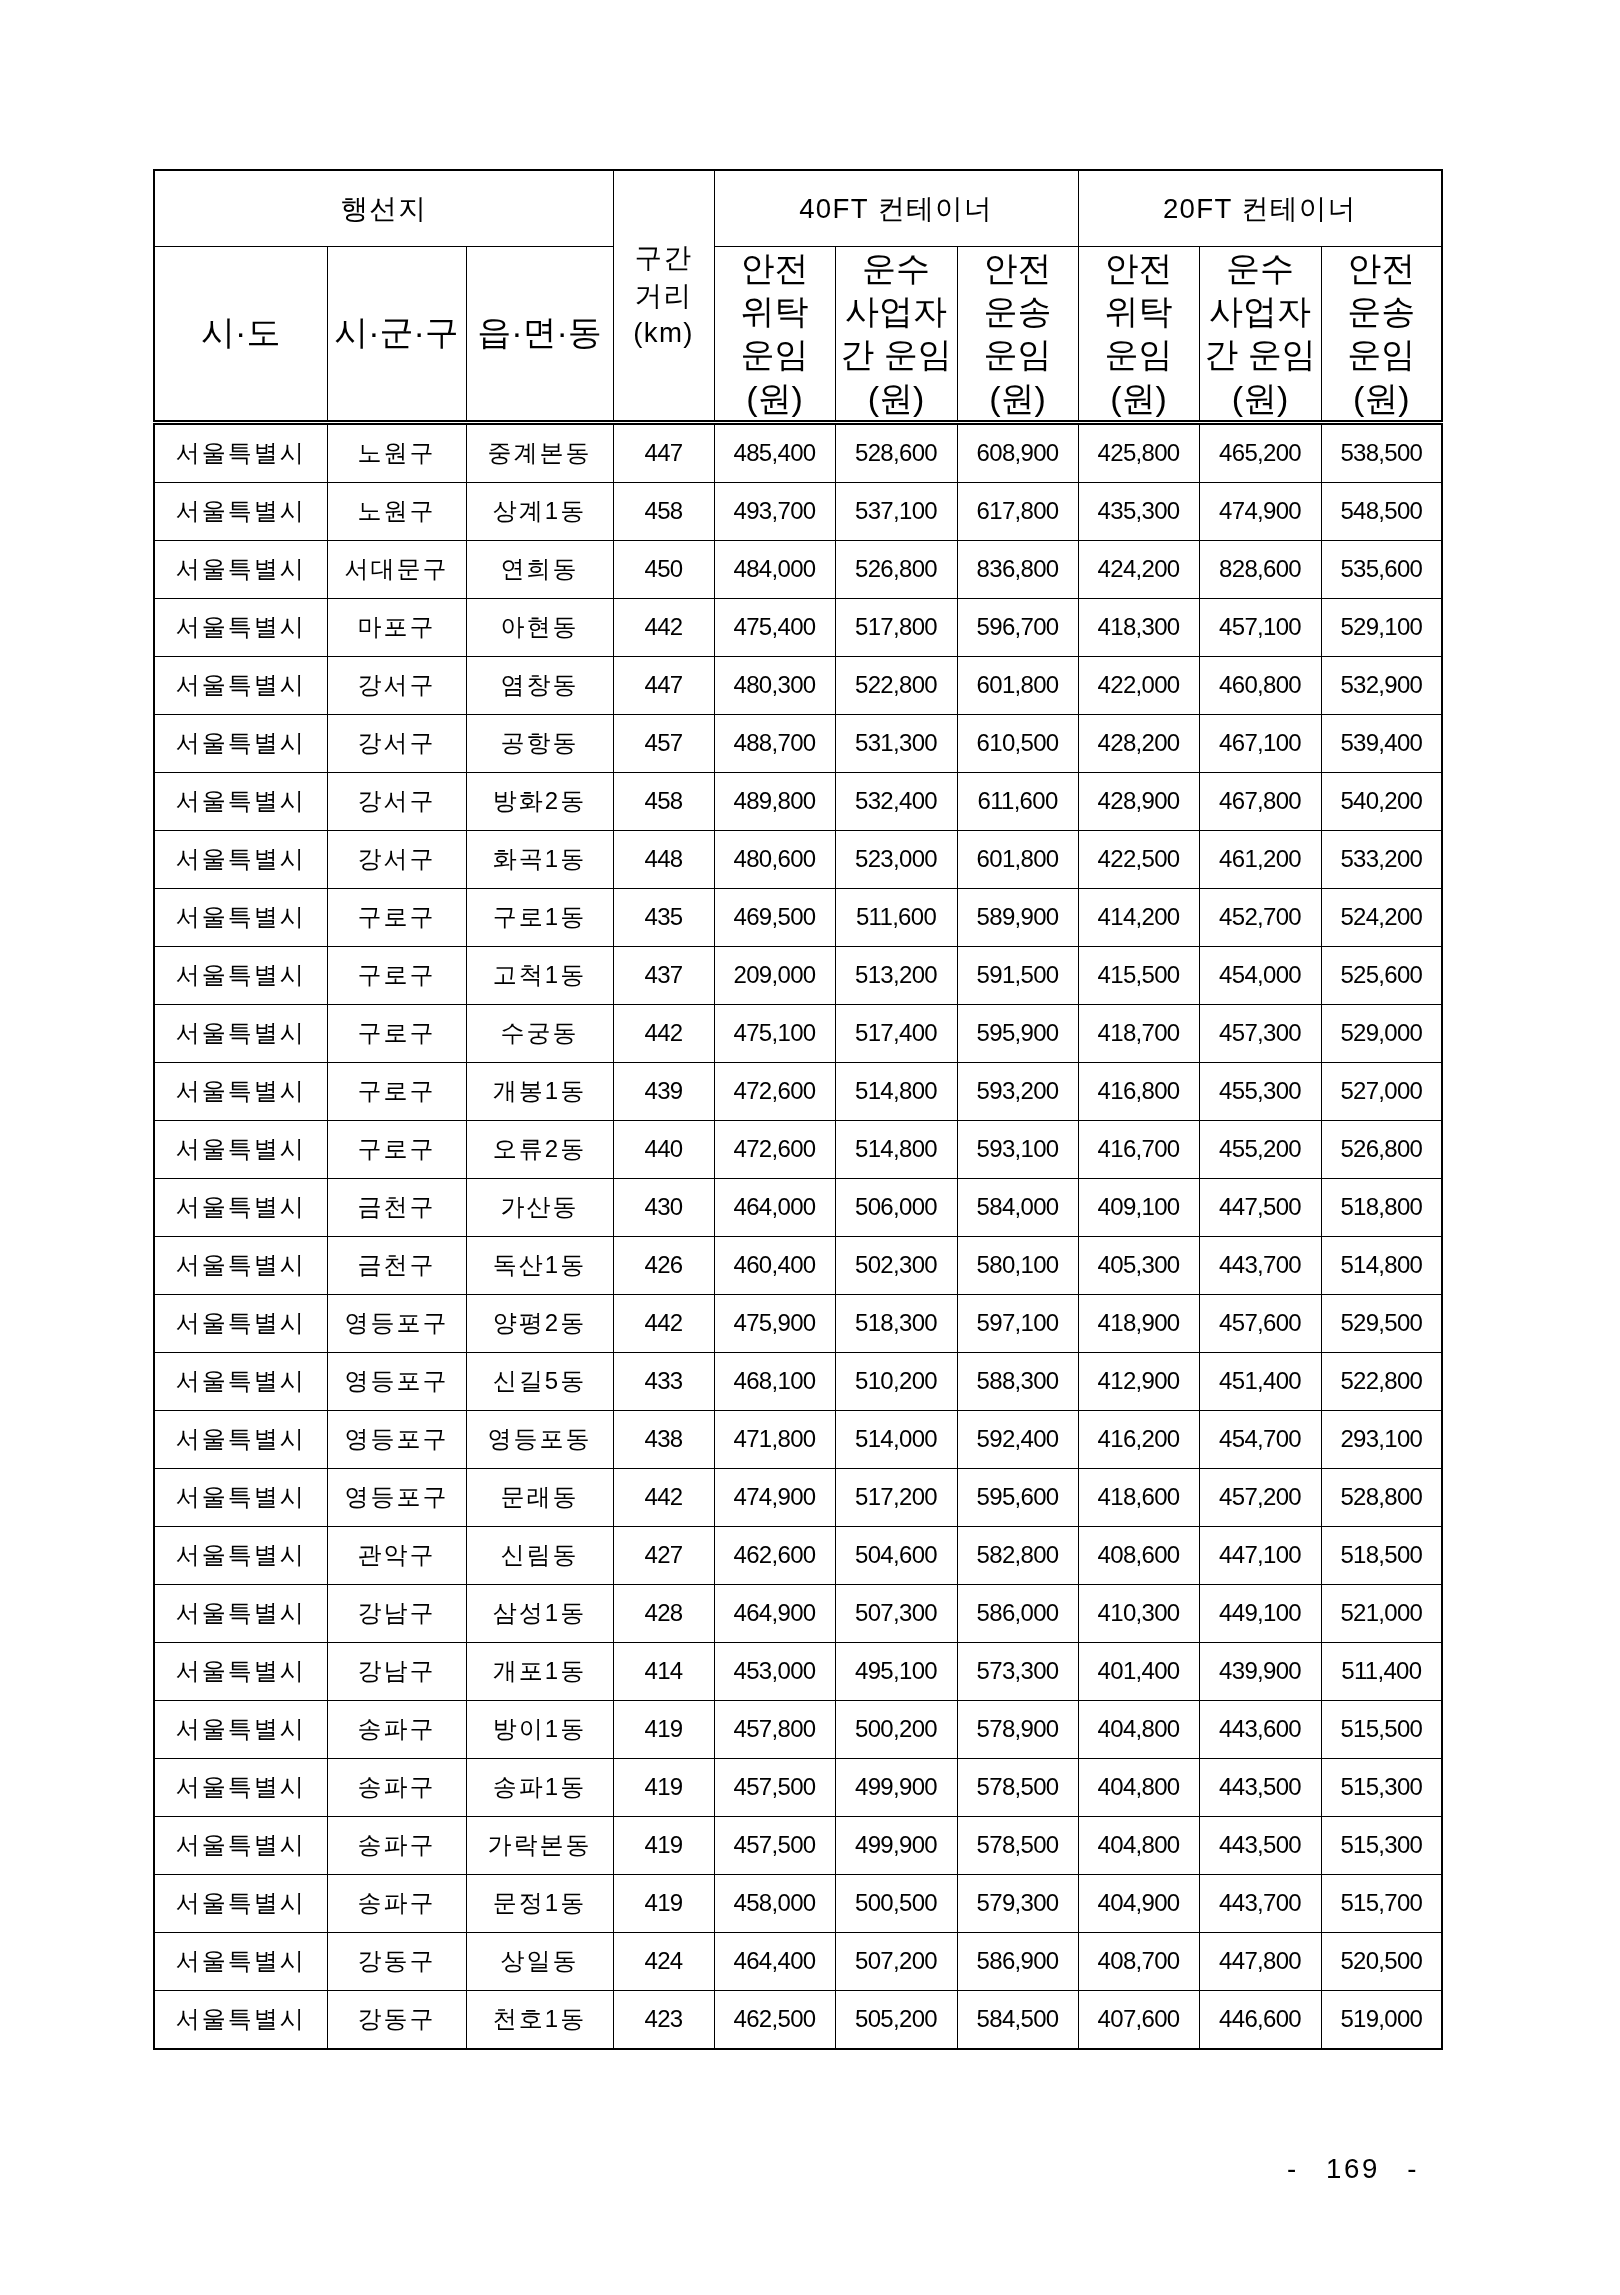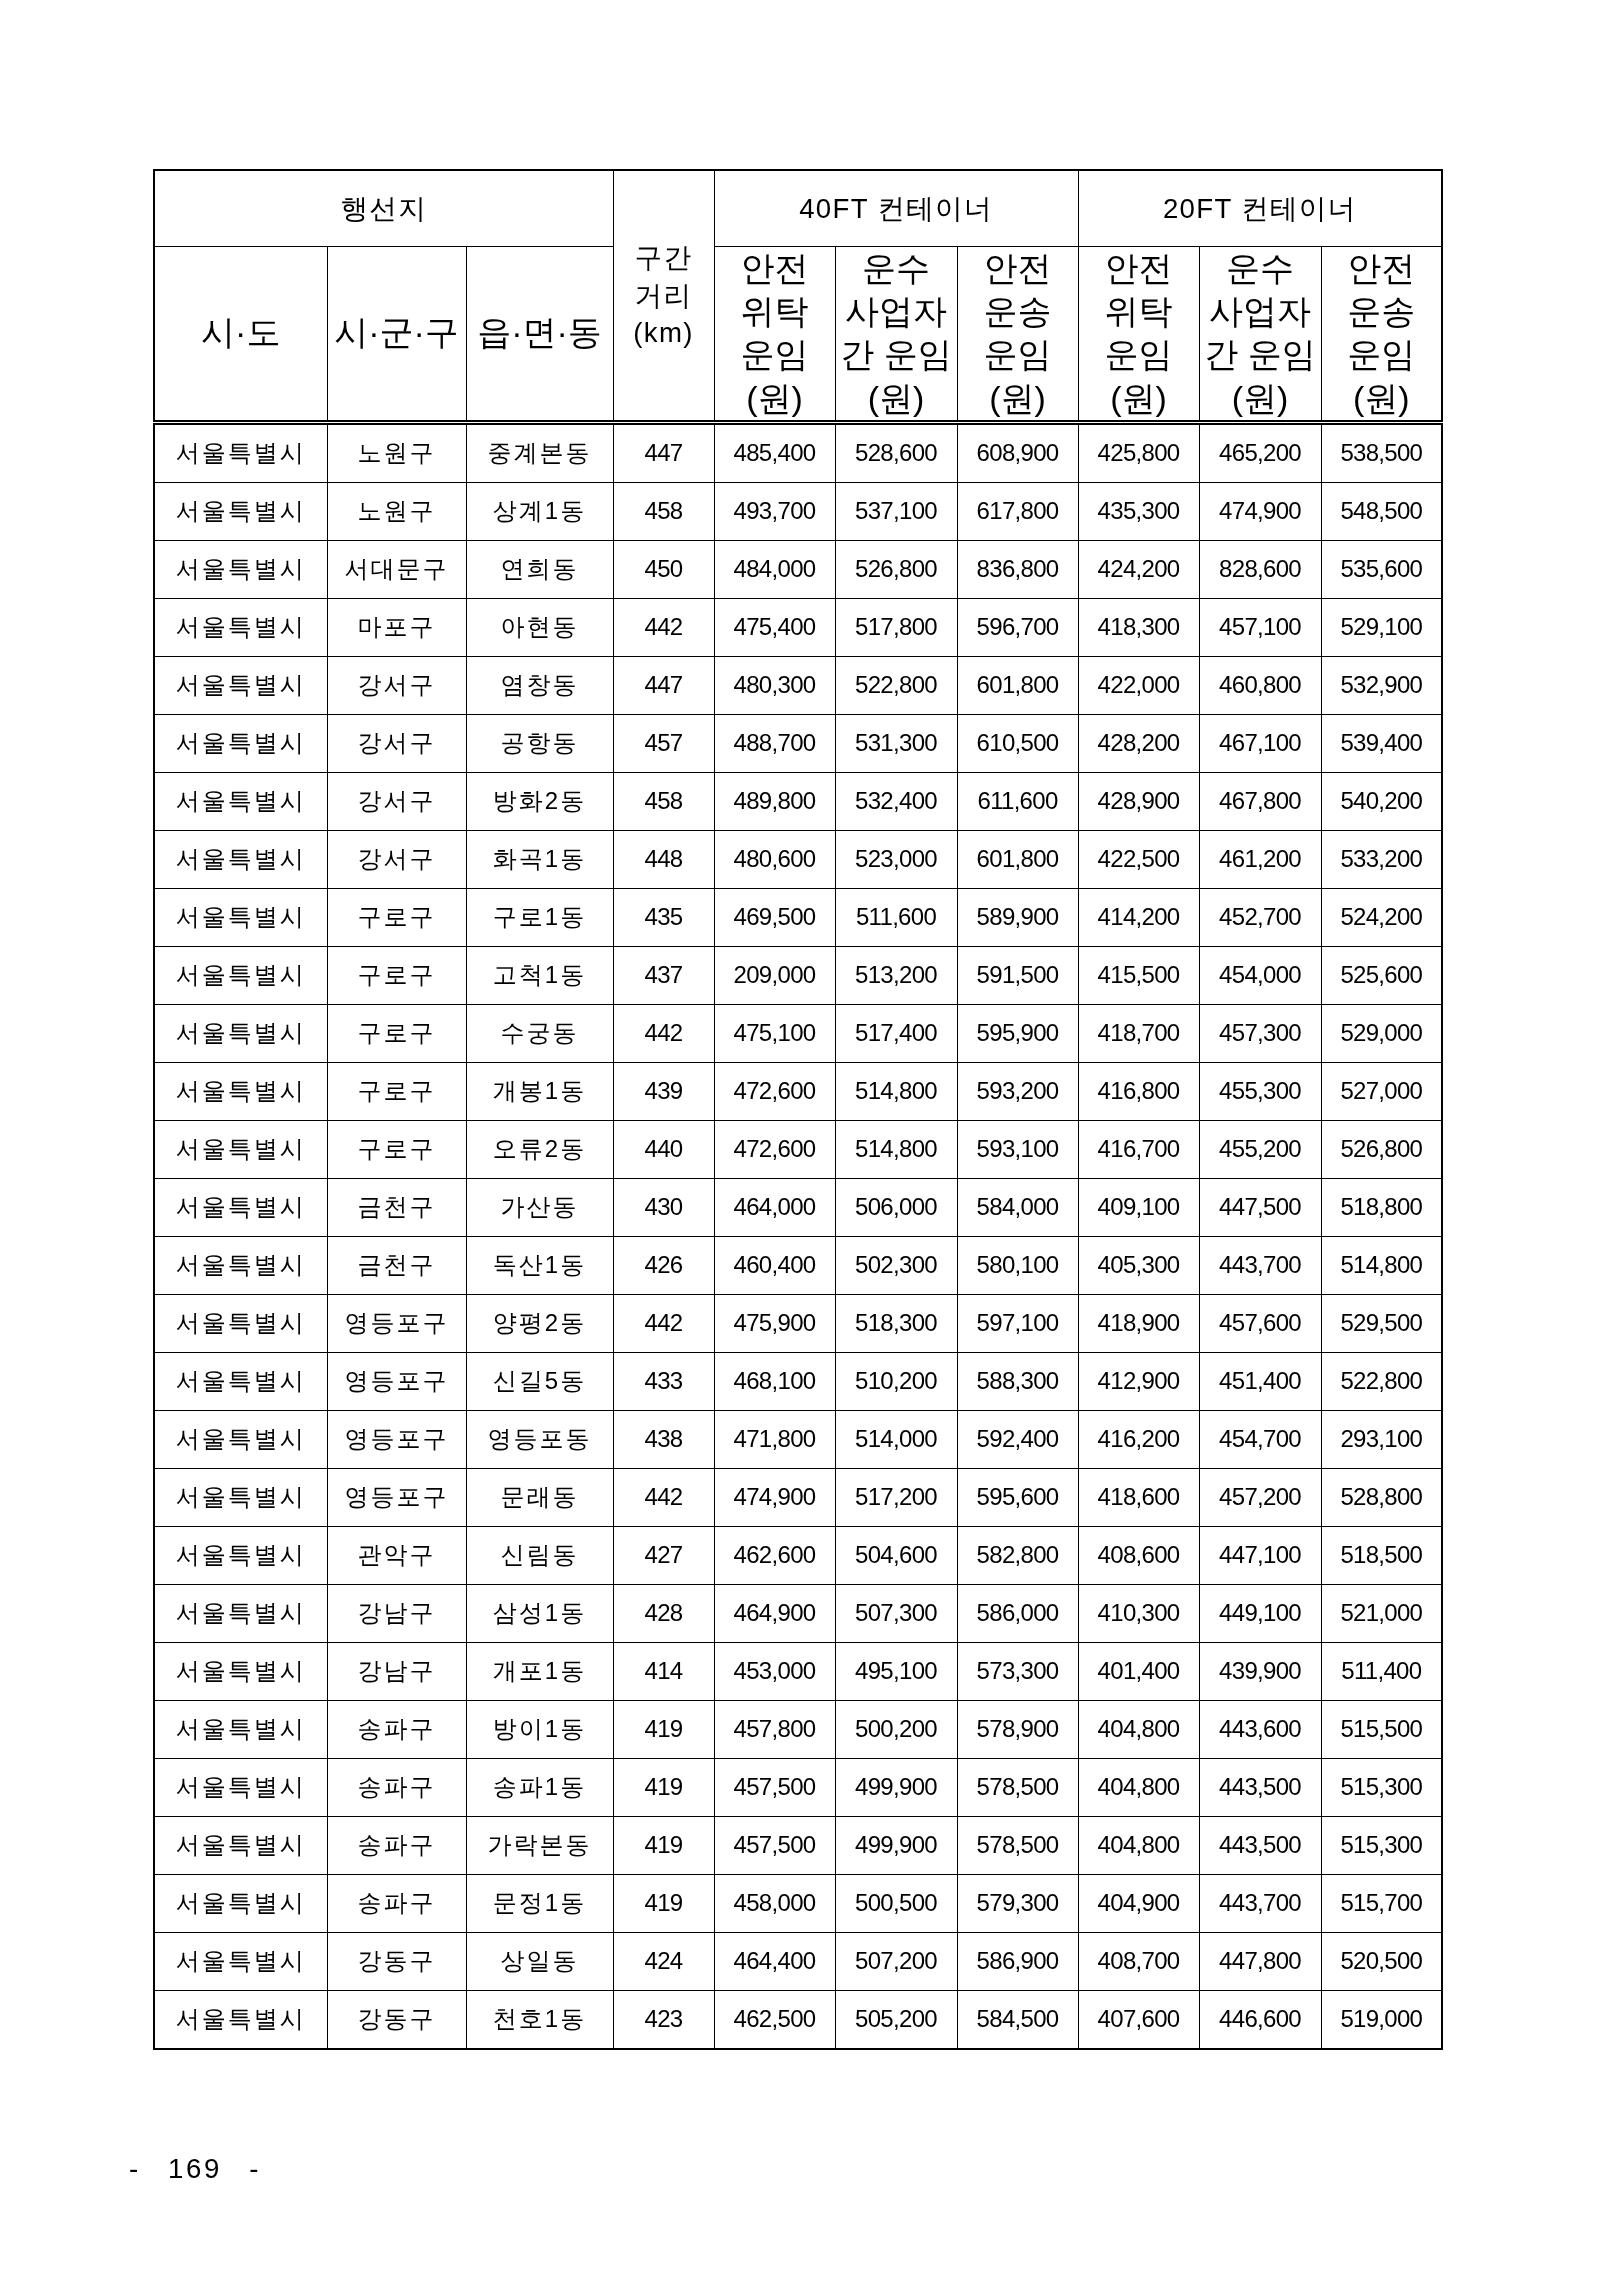--- a/index.html
+++ b/index.html
@@ -70,21 +70,21 @@
     letter-spacing: 2px;
   }
   .fare-table tbody td.num {
     letter-spacing: -0.7px;
   }
   .page-number {
     position: absolute;
     top: 2153px;
     left: 129px;
     width: 1290px;
-    text-align: left;
+    text-align: right;
     font-size: 27.6px;
     letter-spacing: 2.6px;
     word-spacing: 17px;
   }
 </style>
 </head>
 <body>
 
 <div class="table-wrap">
   <table class="fare-table">

